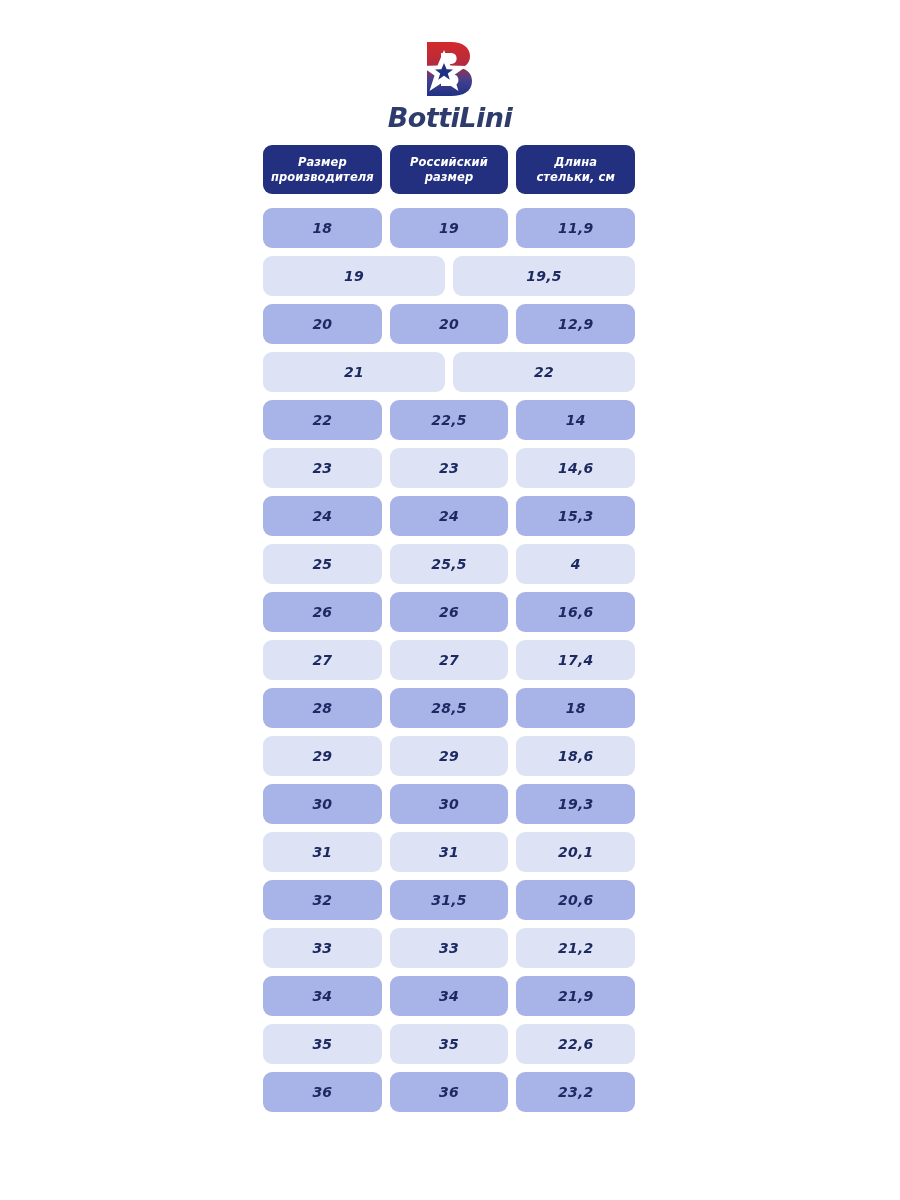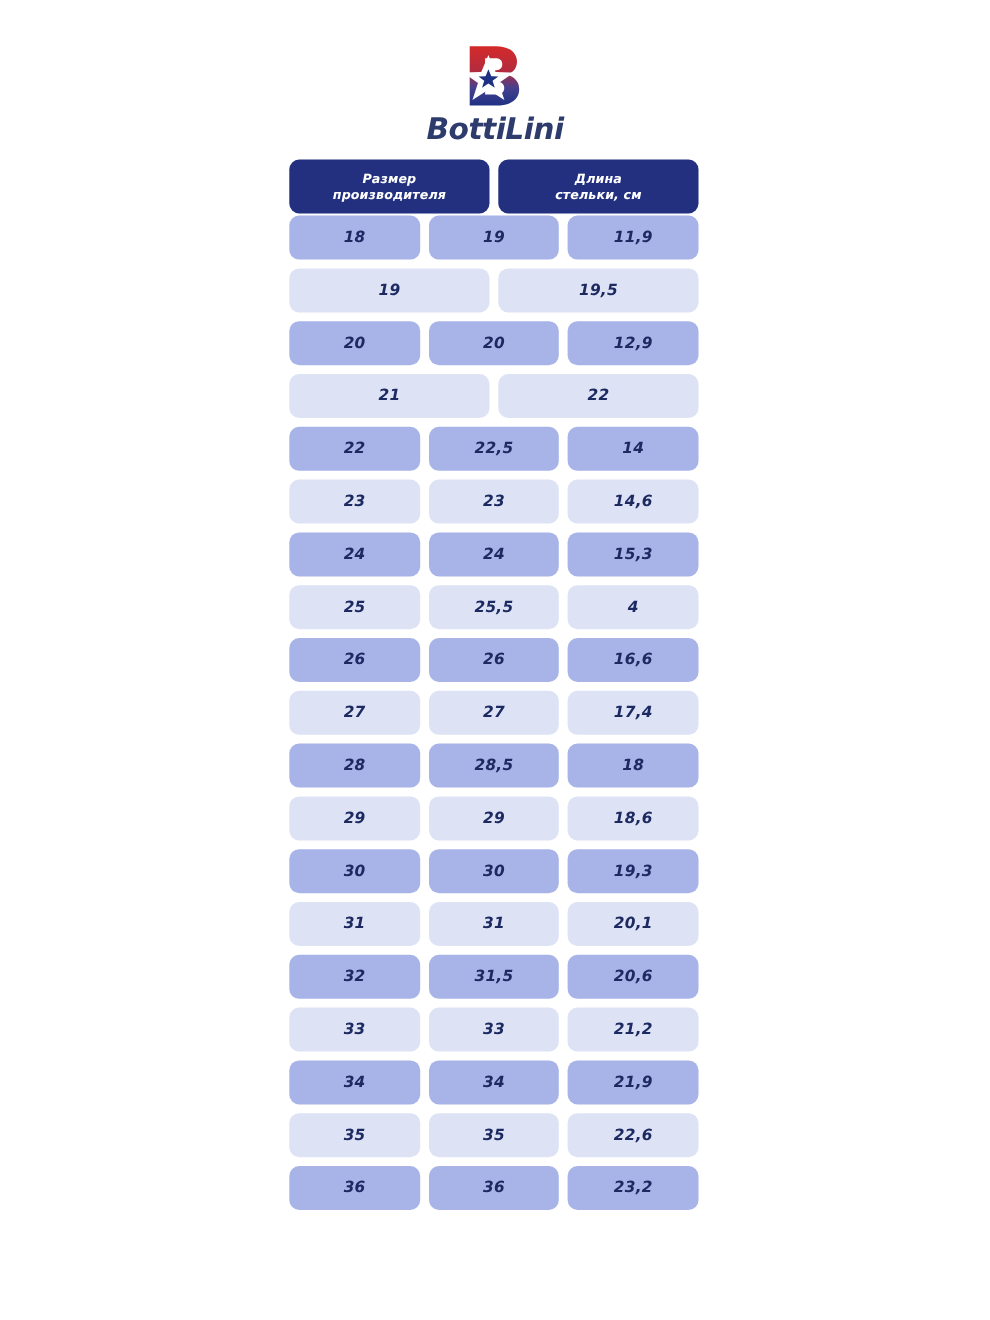--- a/index.html
+++ b/index.html
@@ -67,21 +67,21 @@
     height: 49px;
     background: #22307f;
     color: #ffffff;
     font-size: 11.5px;
     font-weight: bold;
     font-style: italic;
     line-height: 1.25;
     padding: 0 4px;
     letter-spacing: 0.1px;
   }
-  .row-header { margin-bottom: 2px; }
+  .row-header { margin-bottom: 14px; }
 
   
   .row-data .cell {
     height: 40px;
     font-size: 14px;
     font-weight: bold;
     font-style: italic;
     color: #1d2a62;
     letter-spacing: 0.2px;
   }
@@ -119,20 +119,26 @@
 
   <div class="row row-header">
     <div class="cell">
       <span>
         <span>Размер</span><br>
         <span>производителя</span>
       </span>
     </div>
     <div class="cell">
       <span>
+        <span>Российский</span><br>
+        <span>размер</span>
+      </span>
+    </div>
+    <div class="cell">
+      <span>
         <span>Длина</span><br>
         <span>стельки, см</span>
       </span>
     </div>
   </div>
 
   <div id="rows-container">
       <div class="row row-data shade-dark">
         <div class="cell">18</div>
         <div class="cell">19</div>

